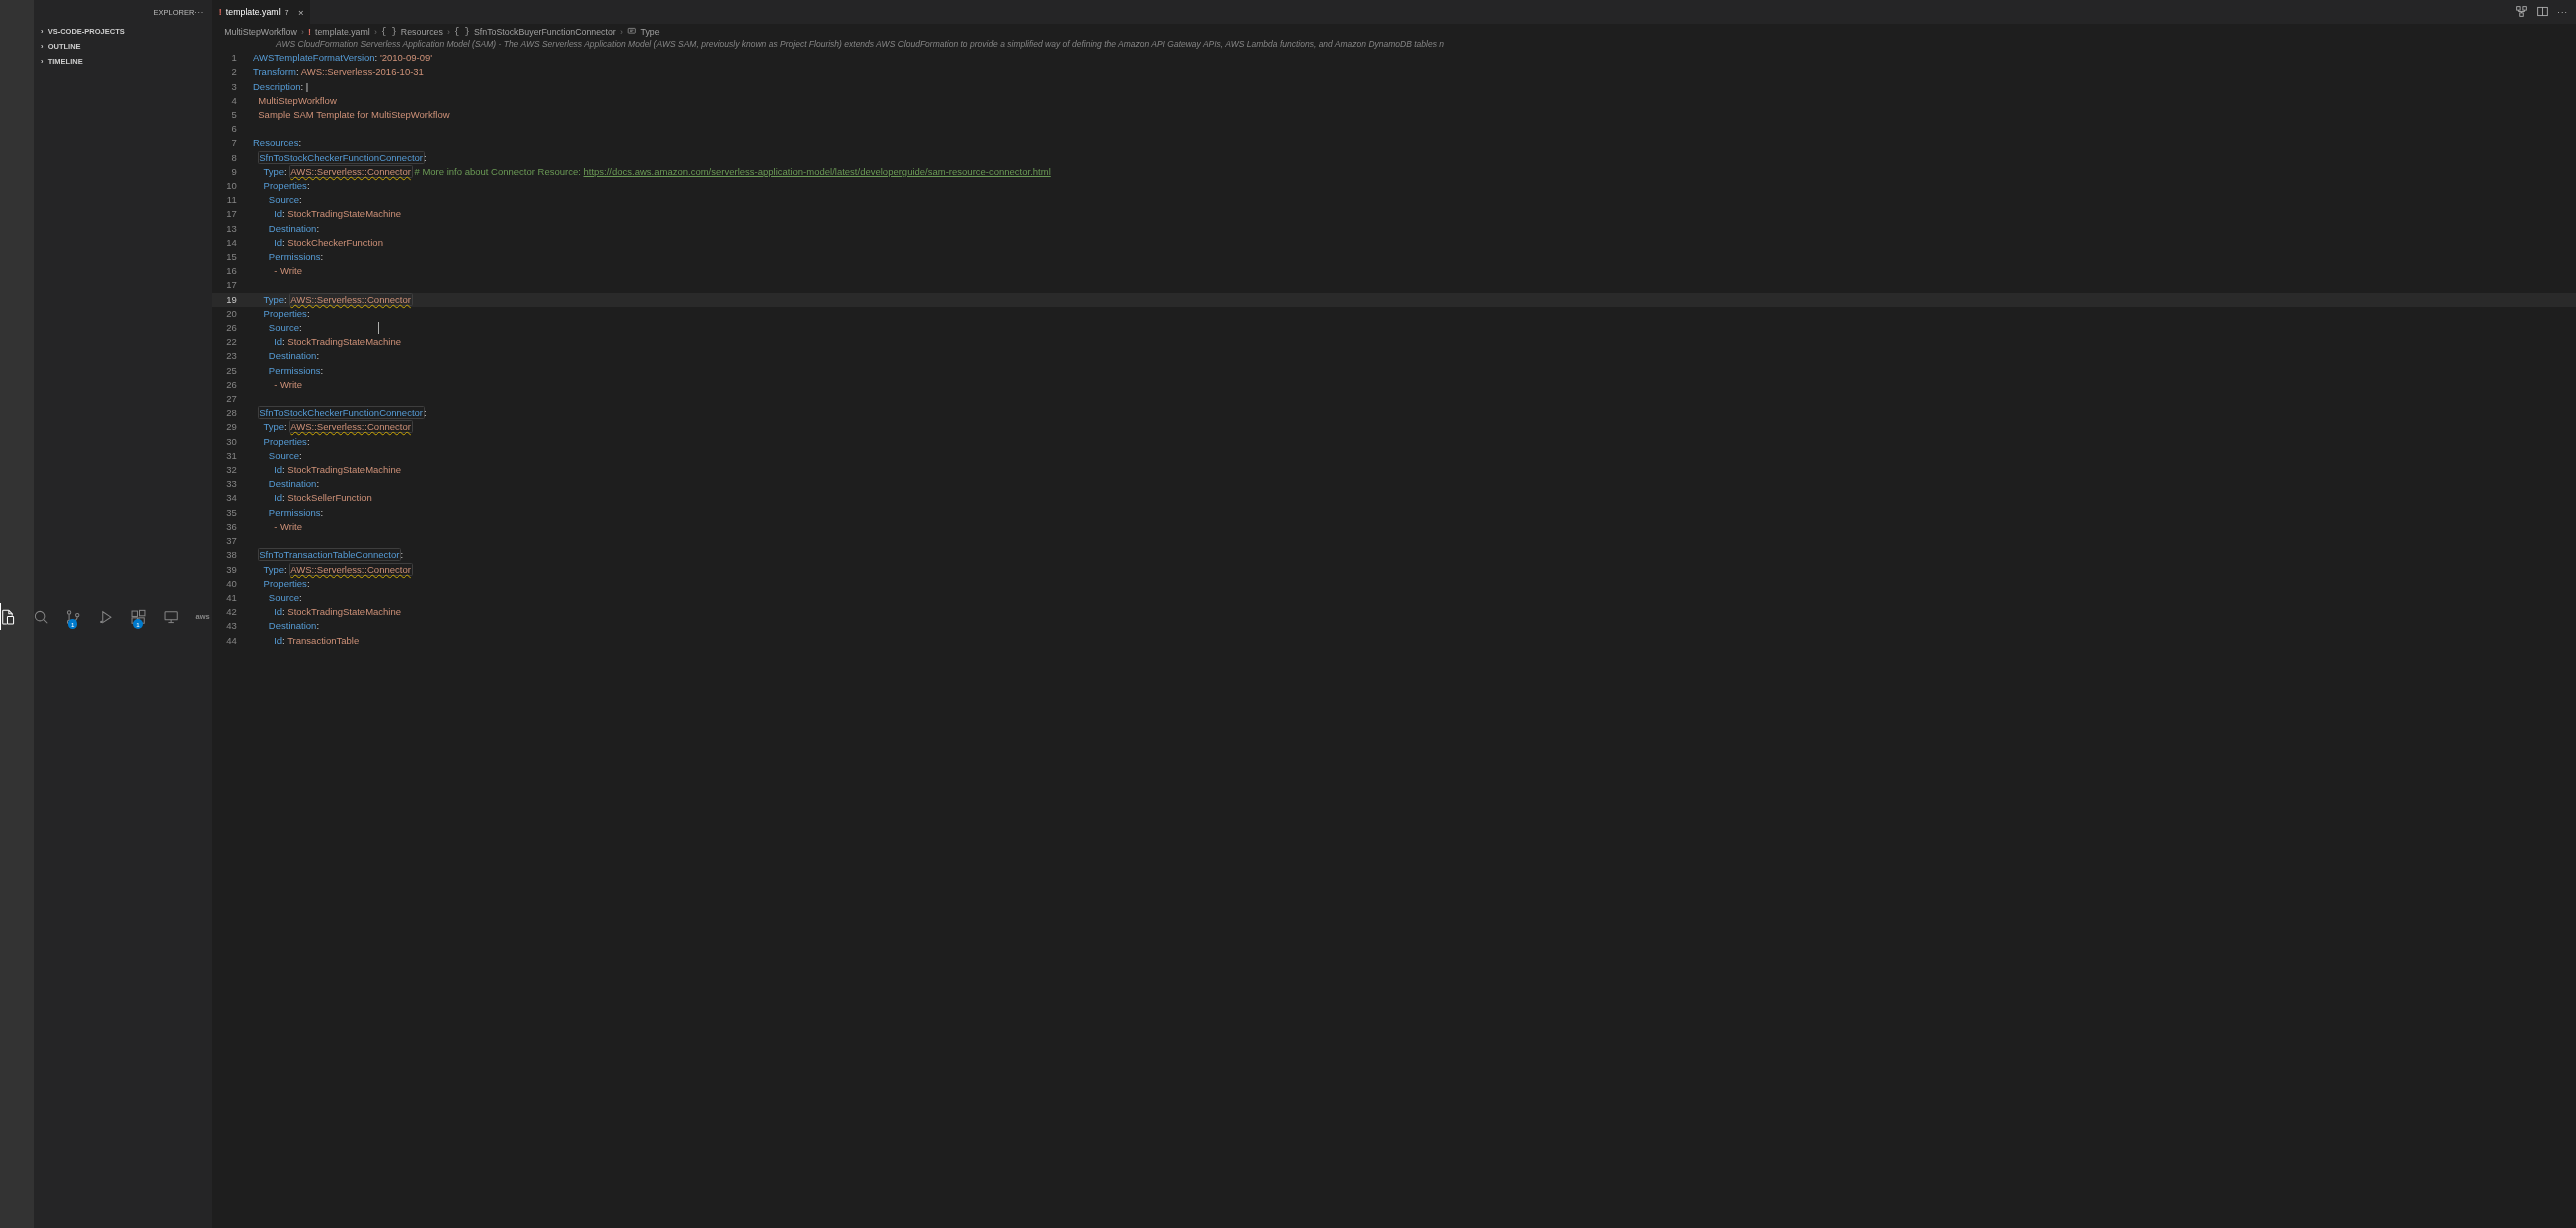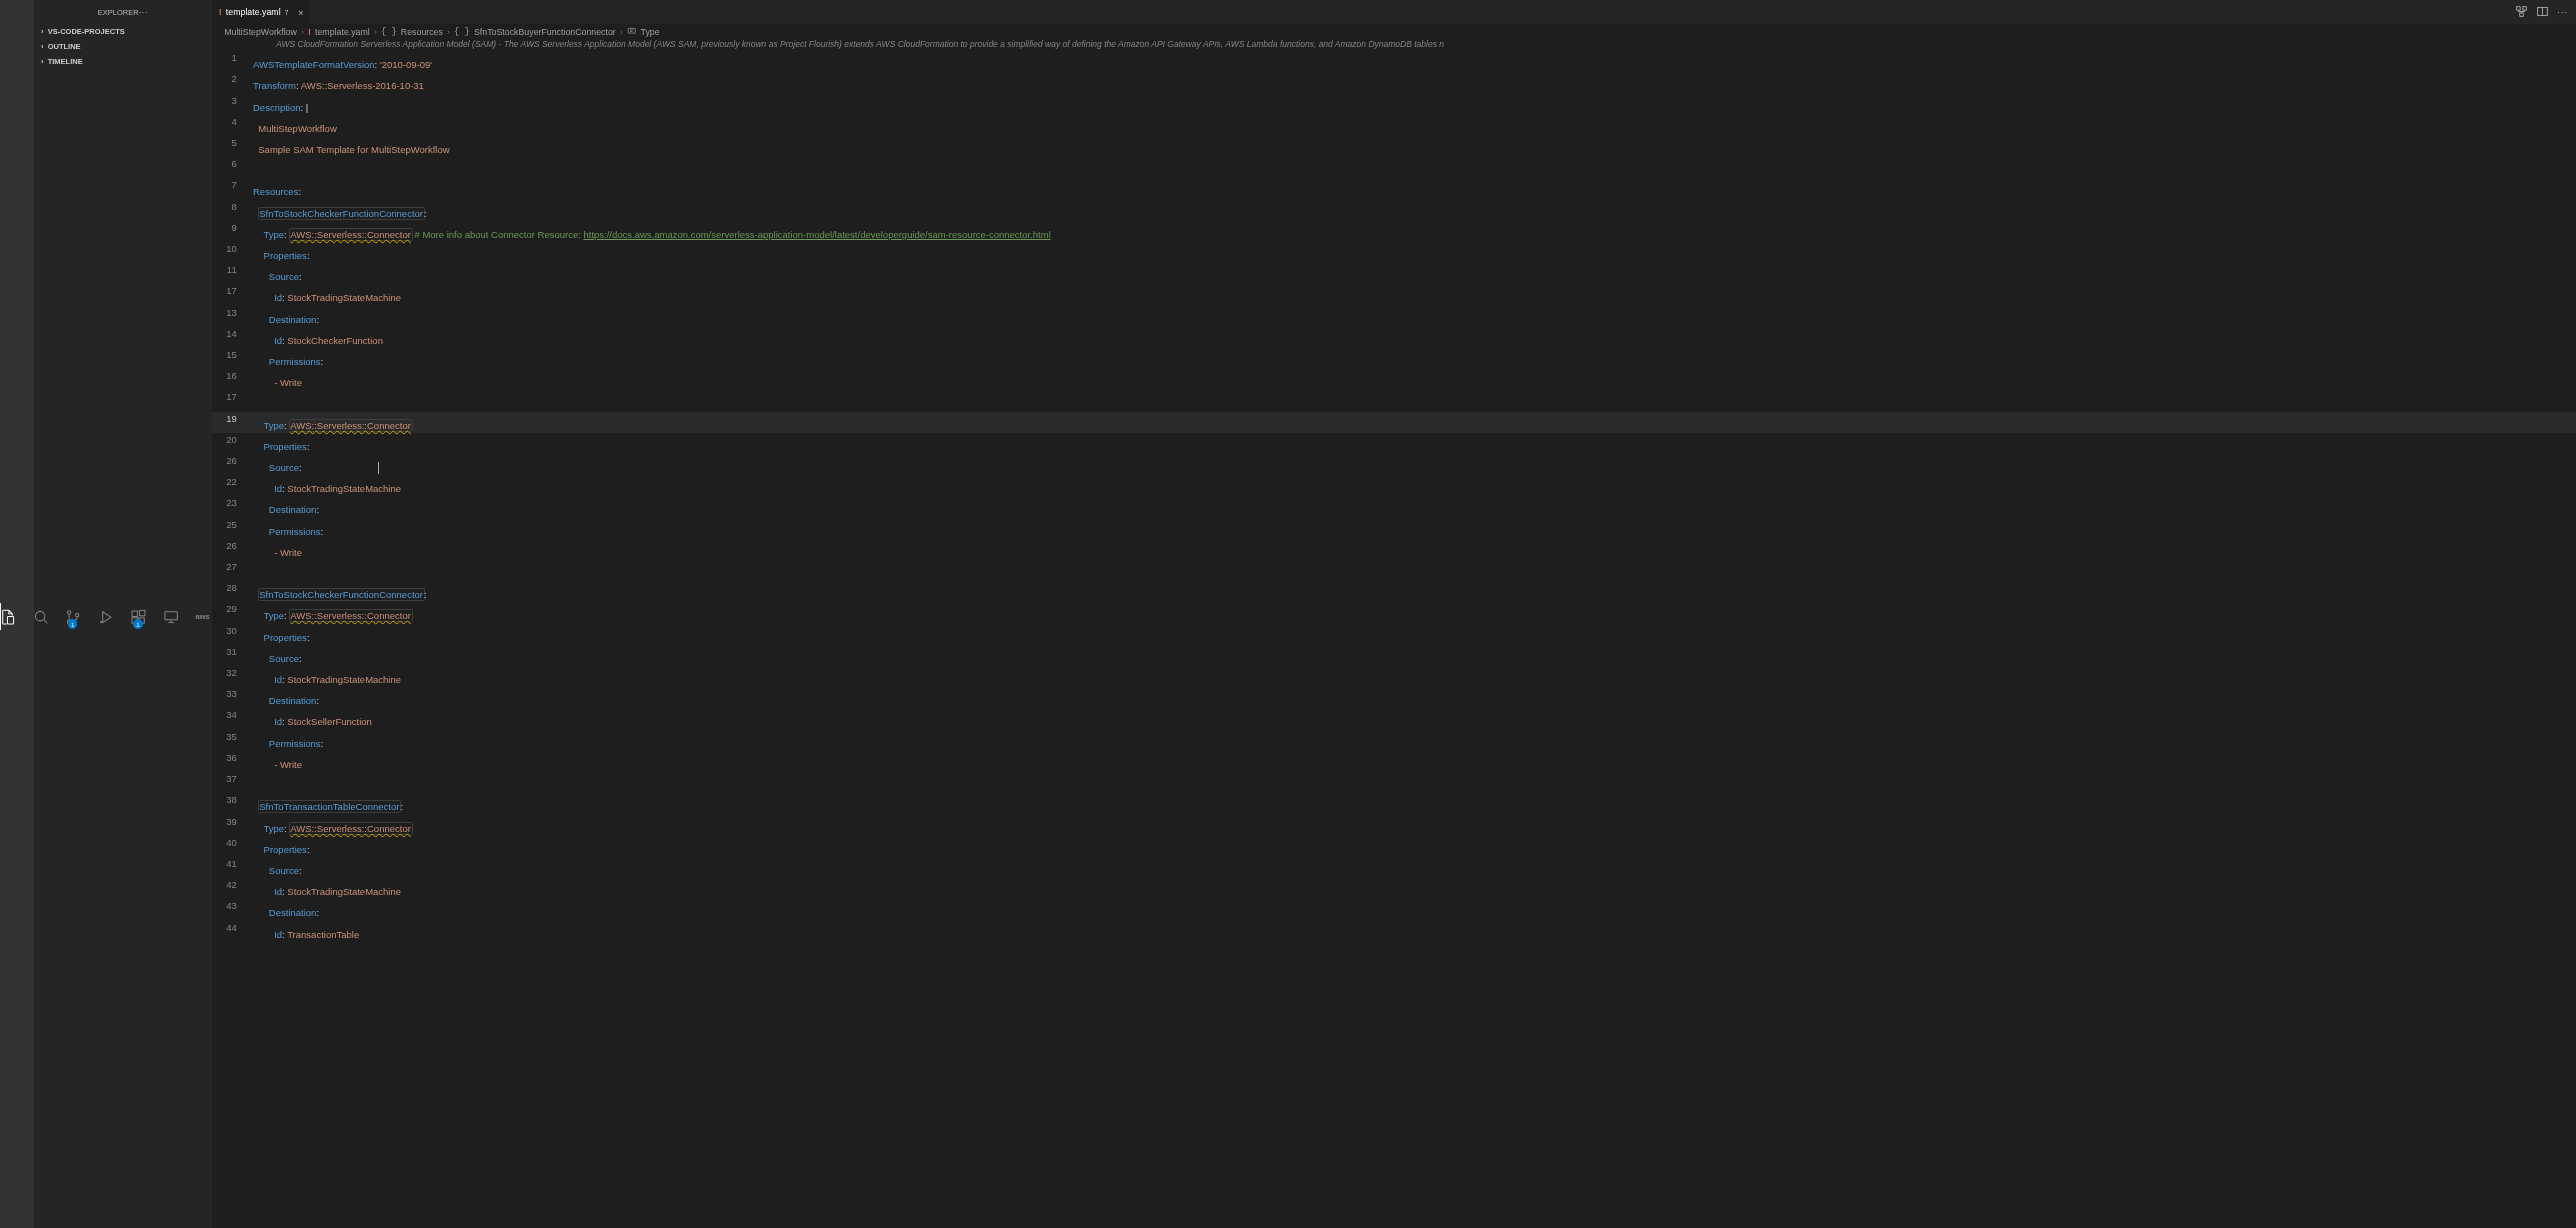--- a/index.html
+++ b/index.html
@@ -9,21 +9,21 @@
   
   .activity-bar { width:34px; background:#333333; display:flex; align-items:center; padding-top:5.4px; gap:16.3px; position:relative;}
   .activity-bar .ab-item { width:33px; height:27px; display:flex; align-items:center; justify-content:center; color:#858585; cursor:pointer; position:relative;}
   .activity-bar .ab-item.active { color:#ffffff; }
   .activity-bar .ab-item.active::before { content:""; position:absolute; left:0; top:0; bottom:0; width:1.4px; background:#ffffff; }
   .activity-bar svg { width:16.3px; height:16.3px; }
   .badge { position:absolute; bottom:1.4px; right:4.1px; background:#007acc; color:#fff; font-size:6.1px; border-radius:5.4px; min-width:9.5px; height:9.5px; display:flex; align-items:center; justify-content:center; padding:0 2px; }
 
   
   .side-panel { width:178px; background:#252526; display:flex; flex-direction:column; }
-  .sp-header { display:flex; align-items:center; justify-content:center; padding:0 8.1px; height:24px; text-transform:uppercase; font-size:7.5px; color:#bbbbbb; }
+  .sp-header { display:flex; align-items:center; justify-content:flex-end; padding:0 8.1px; height:24px; text-transform:uppercase; font-size:7.5px; color:#bbbbbb; }
   .sp-header .ellipsis { color:#bbbbbb; letter-spacing:0.7px; }
   .sp-section { height:15px; display:flex; align-items:center; padding-left:2.7px; font-size:7.5px; font-weight:700; color:#cccccc; text-transform:uppercase; cursor:pointer; background:#252526;}
   .sp-section .chev { width:11px; display:inline-flex; justify-content:center; color:#cccccc; }
 
   
   .editor-group { flex:1; display:flex; flex-direction:column; background:#1e1e1e; position:relative; }
   .tab-bar { height:24px; background:#252526; display:flex; align-items:stretch; }
   .tab { display:flex; align-items:center; padding:0 6.8px; background:#1e1e1e; border-right:0.7px solid #252526; color:#ffffff; font-size:8.8px; gap:4.1px; cursor:pointer;}
   .tab .dirty-ind { color:#cccccc; font-size:6.8px; }
   .tab .tab-close { color:#bbbbbb; font-size:9.5px; margin-left:5.4px;}
@@ -36,21 +36,21 @@
   .breadcrumb svg { width:9.5px; height:9.5px; }
   .bc-brace { color:#a0a0a0; font-family: Consolas, "Courier New", monospace; }
 
   .hint-line { padding:0 0 1.4px 23px; font-size:8.5px; color:#858585; display:flex; align-items:center; height:12.2px; font-style:italic;}
   .hint-line .gutter-space { display:inline-block; width:41px; }
 
   .code-area { font-family: Consolas, "Courier New", monospace; font-size:9.5px; line-height:14.2px; position:relative; }
   .code-line { display:flex; }
   .gutter { width:41px; text-align:right; color:#858585; padding-right:16.3px; user-select:none; flex-shrink:0;}
   .gutter.active { color:#c6c6c6; }
-  .code { white-space:pre;margin-top:7px; }
+  .code { white-space:pre; }
   .key { color:#569cd6; }
   .str { color:#ce9178; }
   .plain { color:#d4d4d4; }
   .comment { color:#6a9955; }
   .linkish { color:#6a9955; text-decoration:underline; }
   .hl-word { border:0.7px solid #3e3e3e; border-radius:1.4px; padding:0 0.7px; margin:0 -0.7px;}
   .line-highlight { background:#2a2a2a; }
   .squiggle { text-decoration-line:underline; text-decoration-style:wavy; text-decoration-color:#cca700; }
   .cursor-caret { display:inline-block; width:0.7px; height:11.5px; background:#aeafad; vertical-align:middle; position:relative; top:-0.7px;}
 </style>

